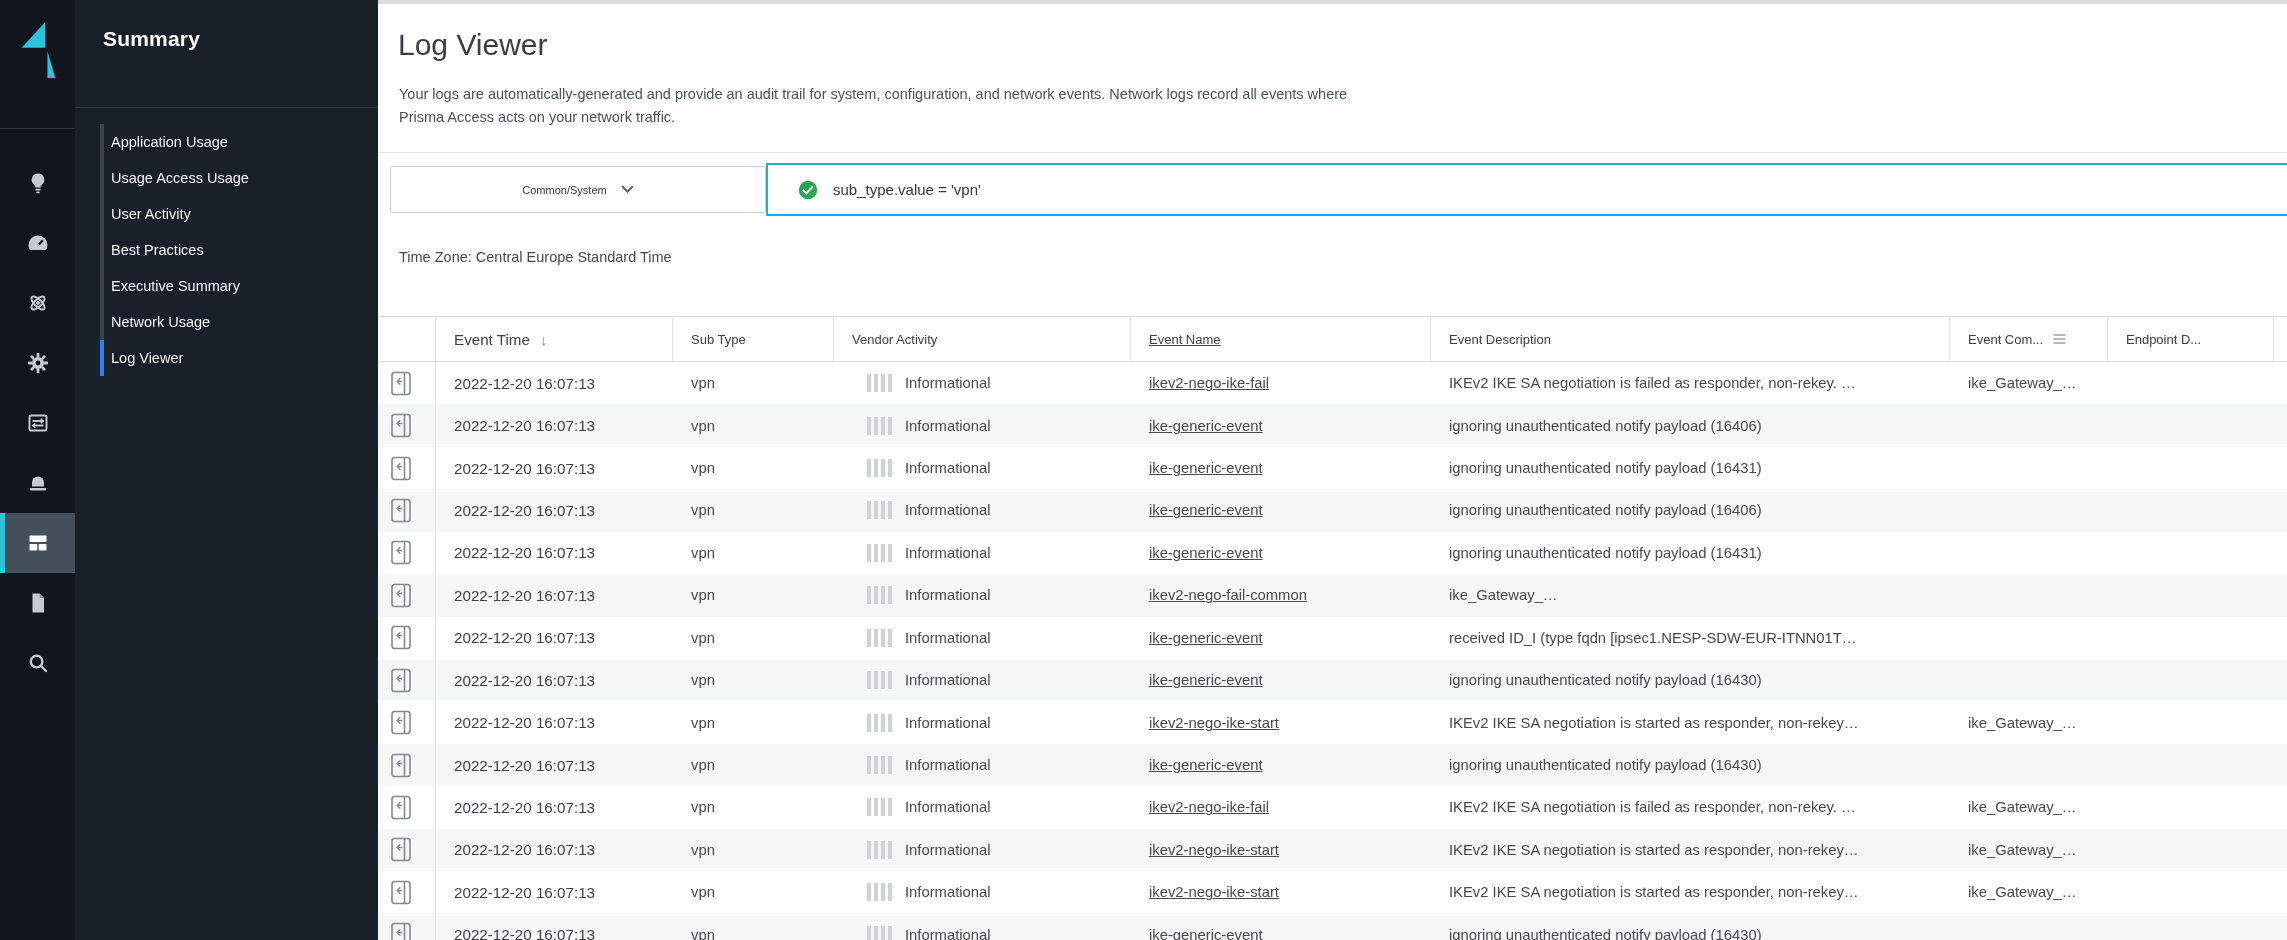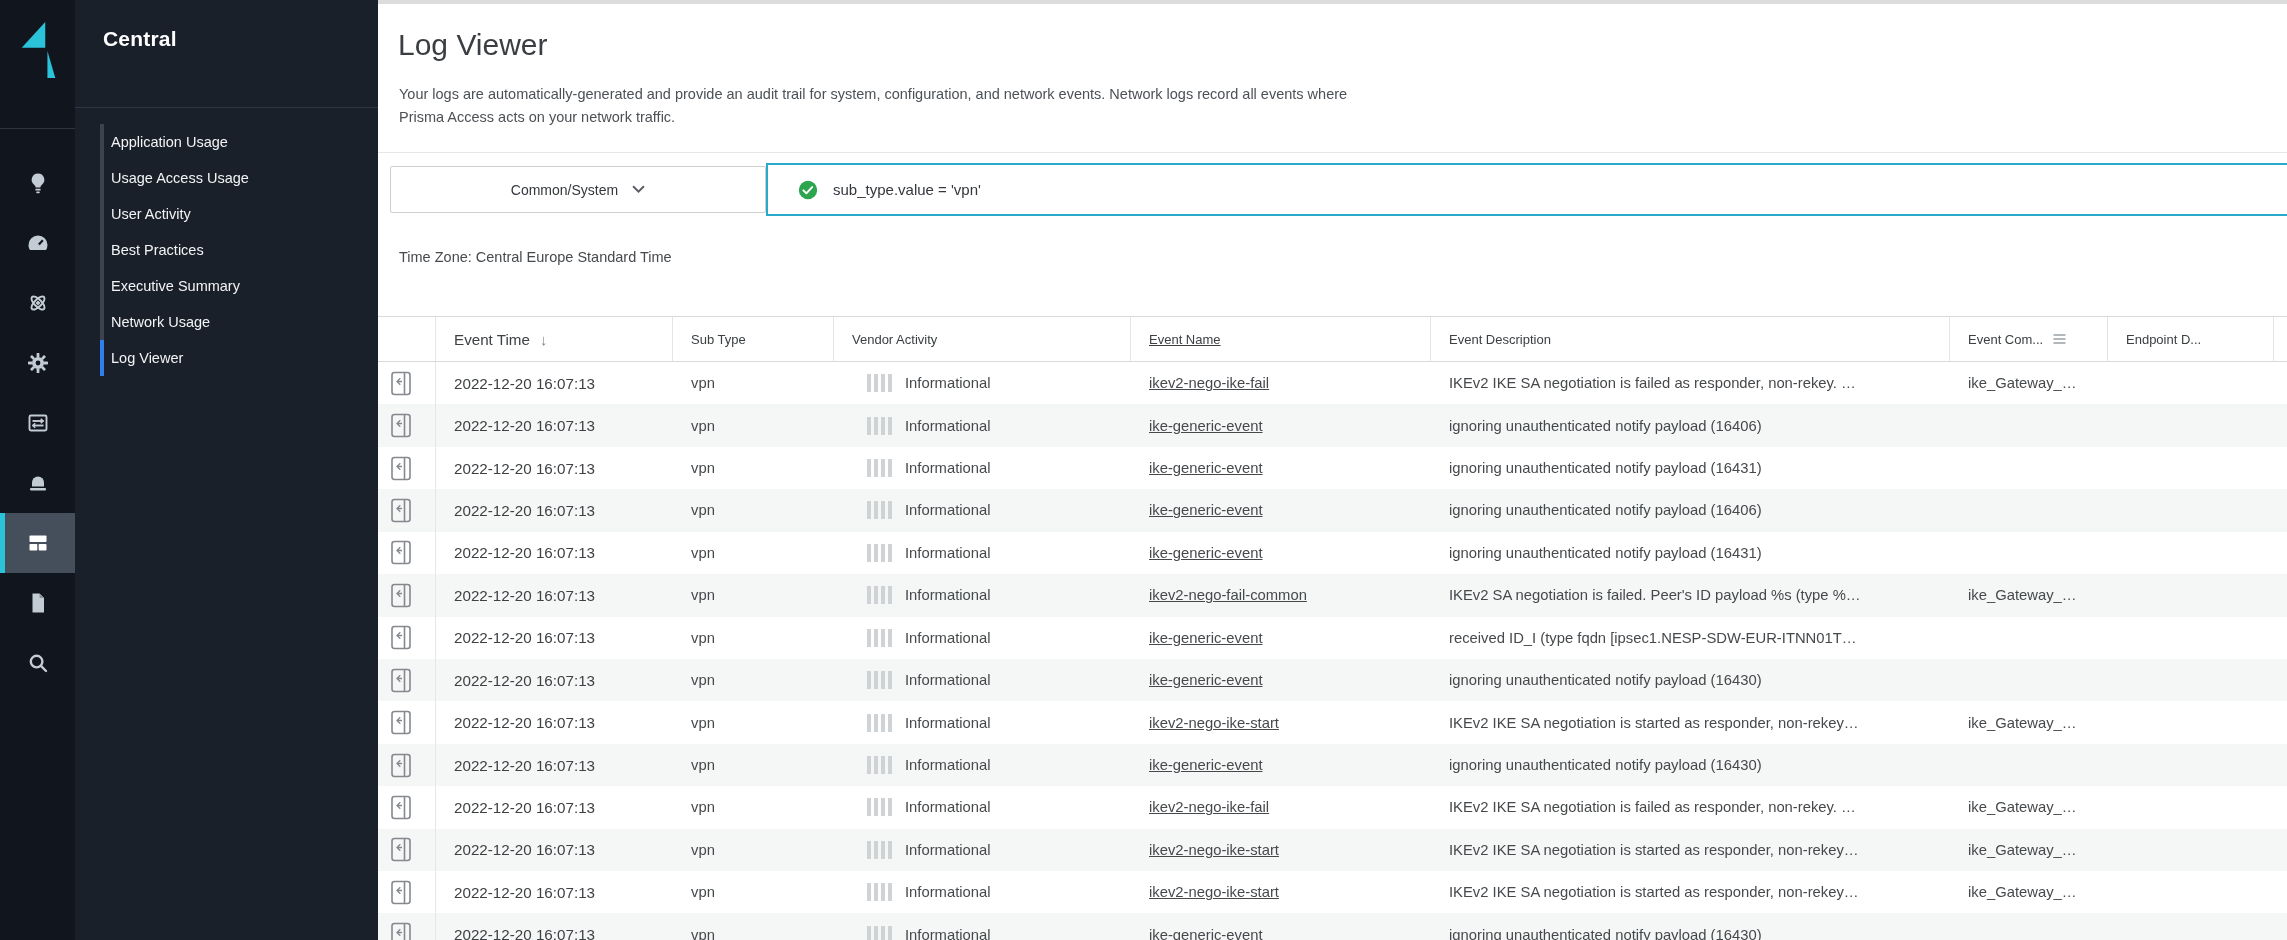--- a/index.html
+++ b/index.html
@@ -28,21 +28,21 @@
   
   .main { position:absolute; left:378px; top:0; width:1909px; height:940px; background:#fff; }
   .top-strip { position:absolute; top:0; left:0; right:0; height:4px; background:#dcdcdc; }
   .page-title { position:absolute; top:28px; left:20px; font-size:30px; font-weight:400; color:#3a3e42; }
   .page-desc { position:absolute; top:83px; left:21px; width:950px; font-size:14.5px; line-height:23px; color:#4c5156; }
   .section-divider { position:absolute; top:152px; left:0; right:0; height:1px; background:#e6e6e6; }
 
   
   .filter-row { position:absolute; top:163px; left:12px; right:-8px; height:54px; display:flex; align-items:flex-start; }
   .scope-select { width:376px; height:47px; margin-top:3px; background:#fff; border:1px solid #cfcfcf; border-radius:2px;
-    display:flex; align-items:center; justify-content:center; gap:14px; font-size:14px; color:#34383c; cursor:pointer; }
+    display:flex; align-items:center; justify-content:center; gap:14px; font-size:11px; color:#34383c; cursor:pointer; }
   .query-input { flex:1; height:53px; background:#fff; border:2px solid #29aac9;
     display:flex; align-items:center; padding-left:30px; gap:15px; font-size:15px; color:#34383c; cursor:text; }
   .check-circle { width:20px; height:20px; flex:0 0 auto; display:flex; }
 
   .tz { position:absolute; top:249px; left:21px; font-size:14.5px; color:#46494d; }
 
   
   .table { position:absolute; top:316px; left:0; width:1909px;border-radius:23px; }
   .thead { display:flex; height:46px; border-top:1px solid #d9d9d9; border-bottom:1px solid #d9d9d9; background:#fff; }
   .th { height:100%; display:flex; align-items:center; padding-left:18px; font-size:13px; color:#3c4043;
@@ -148,21 +148,21 @@
     <div class="rail-item">
       <svg width="24" height="24" viewBox="0 0 24 24" fill="none" stroke="#c3ccd5" stroke-width="2.4" stroke-linecap="round">
         <circle cx="10.6" cy="10.6" r="5.8"></circle>
           <line x1="15.2" y1="15.2" x2="20" y2="20"></line>
       </svg>
     </div>
   </div>
 </nav>
 
 <aside class="activity">
-  <h1 class="activity-title">Central</h1>
+  <h1 class="activity-title">Summary</h1>
   <div class="activity-divider"></div>
   <div class="nav">
       <div class="nav-item">
     <span>Application Usage</span>
   </div>
       <div class="nav-item">
     <span>Usage Access Usage</span>
   </div>
       <div class="nav-item">
     <span>User Activity</span>
@@ -383,21 +383,20 @@
     <div class="td c-sev">
       <span class="bars">
               <i></i>
               <i></i>
               <i></i>
               <i></i>
             </span>
       <span class="sev-label">Informational</span>
     </div>
     <div class="td c-name">ikev2-nego-fail-common</div>
-    <div class="td c-desc">IKEv2 SA negotiation is failed. Peer's ID payload %s (type %…</div>
     <div class="td c-com">ike_Gateway_…</div>
     <div class="td c-endp"></div>
     <div class="td c-fill"></div>
   </div>
         <div class="tr">
     <div class="td c-expand">
       <button class="expand-btn">
         <svg width="20" height="25" viewBox="0 0 20 24">
           <rect x="1" y="1" width="18" height="22" rx="2.5" fill="none" stroke="#85898f" stroke-width="1.6"></rect>
           <line x1="13.5" y1="1" x2="13.5" y2="23" stroke="#85898f" stroke-width="1.6"></line>

